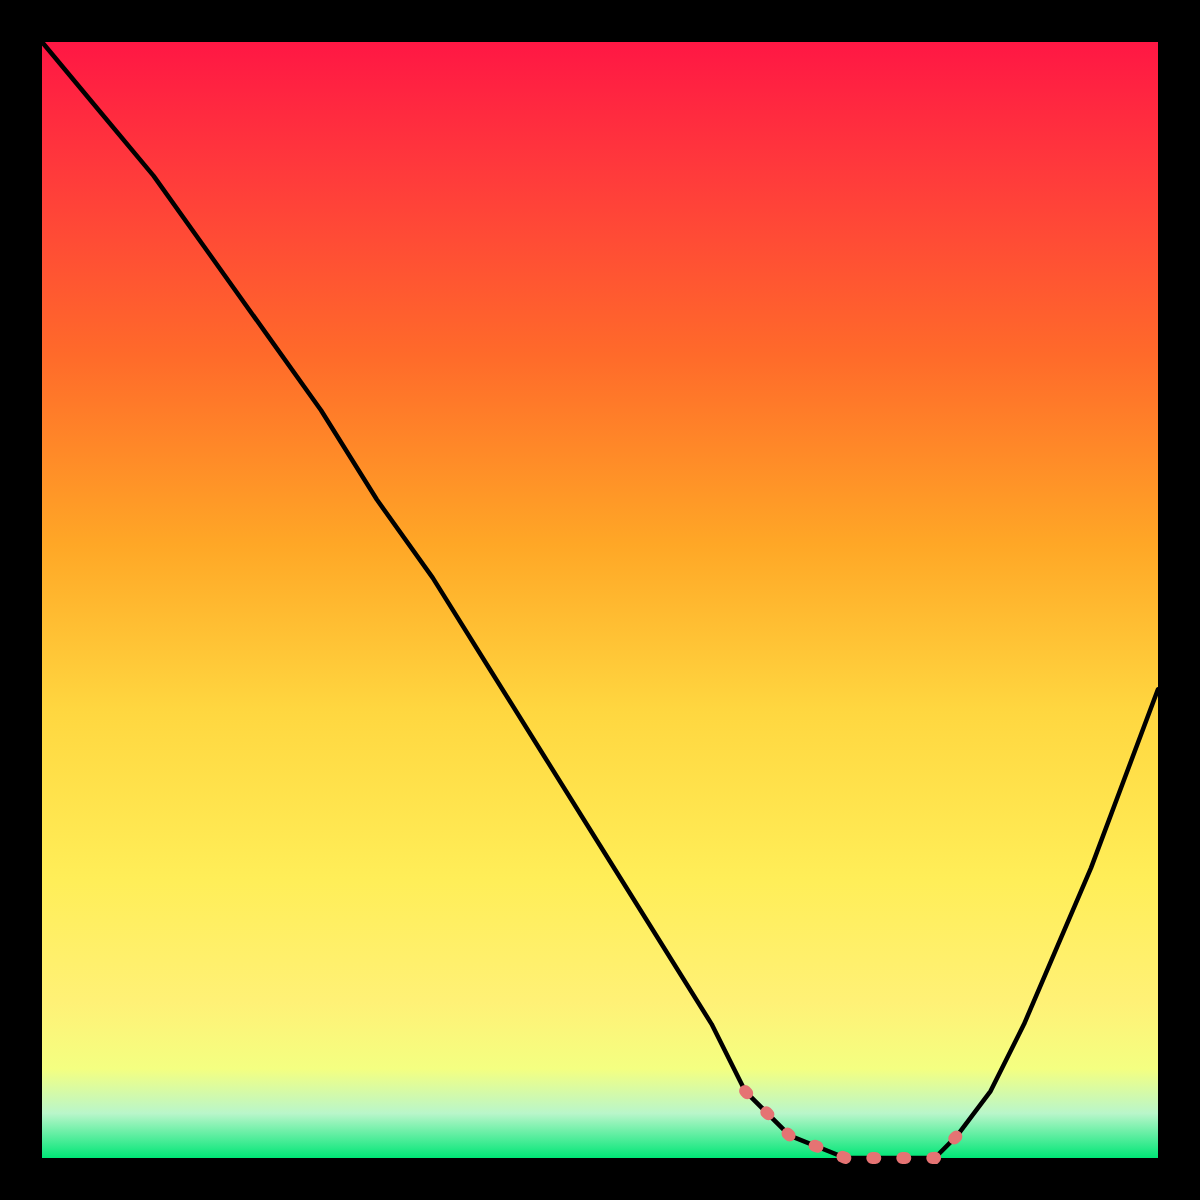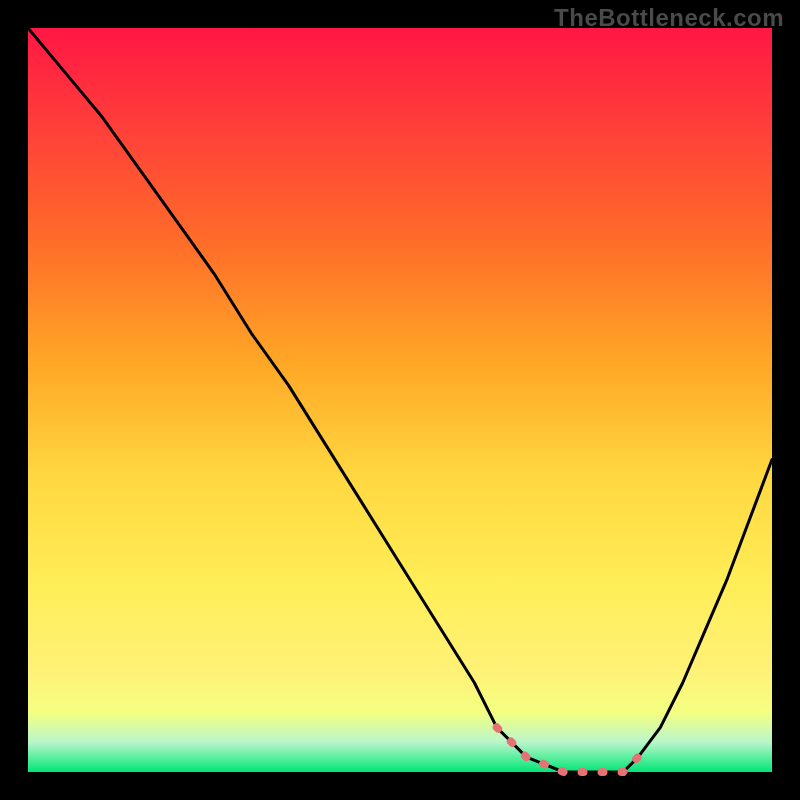--- a/index.html
+++ b/index.html
@@ -29,21 +29,20 @@
   svg {
     position: absolute;
     top: 0;
     left: 0;
   }
 </style>
 </head>
 <body>
 
 <div class="container">
-  <div class="watermark">TheBottleneck.com</div>
   <svg id="chart-svg" width="800" height="800" viewBox="0 0 800 800">
       <defs>
         <linearGradient id="bg-grad" x1="0" y1="0" x2="0" y2="1">
           <stop offset="0%" stop-color="#ff1744"></stop>
           <stop offset="12%" stop-color="#ff3b3b"></stop>
           <stop offset="28.000000000000004%" stop-color="#ff6a2a"></stop>
           <stop offset="45%" stop-color="#ffa726"></stop>
           <stop offset="60%" stop-color="#ffd740"></stop>
           <stop offset="75%" stop-color="#ffee58"></stop>
           <stop offset="86%" stop-color="#fff176"></stop>

